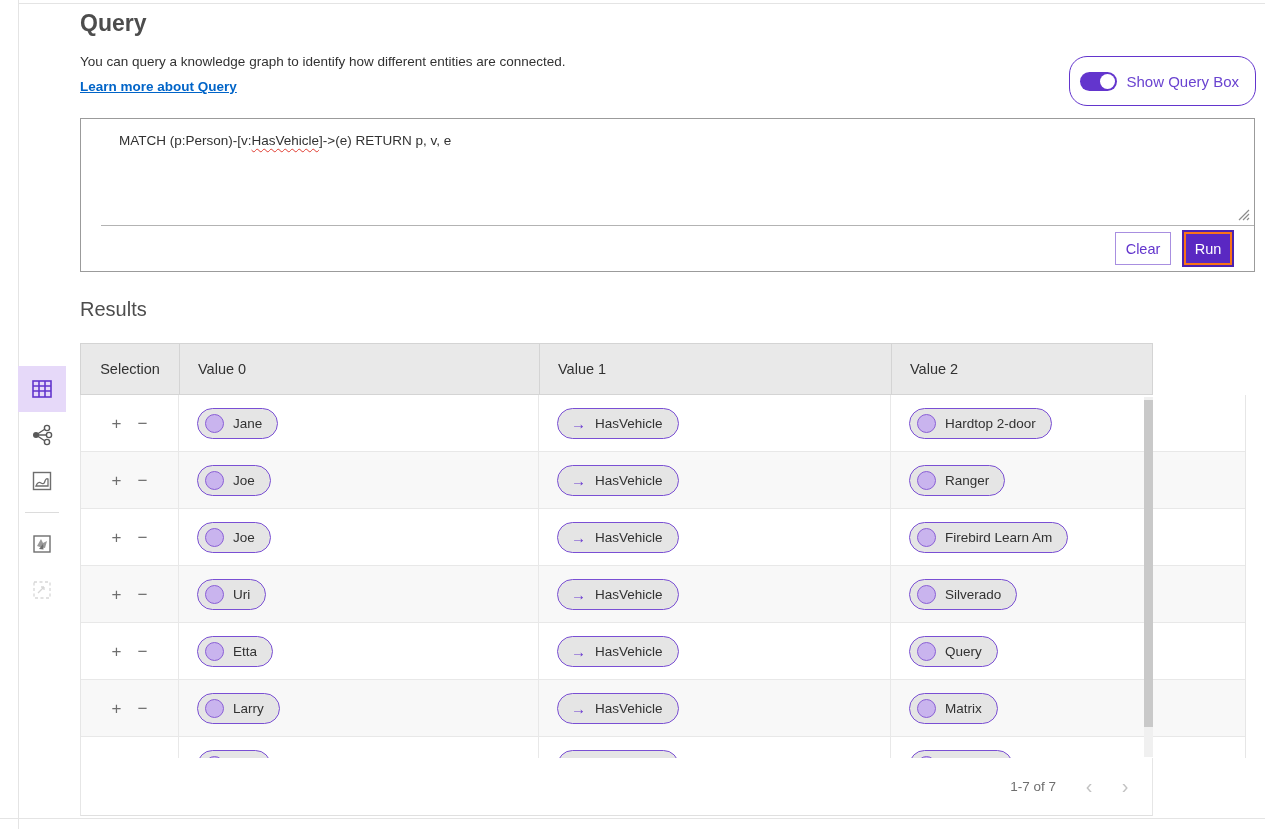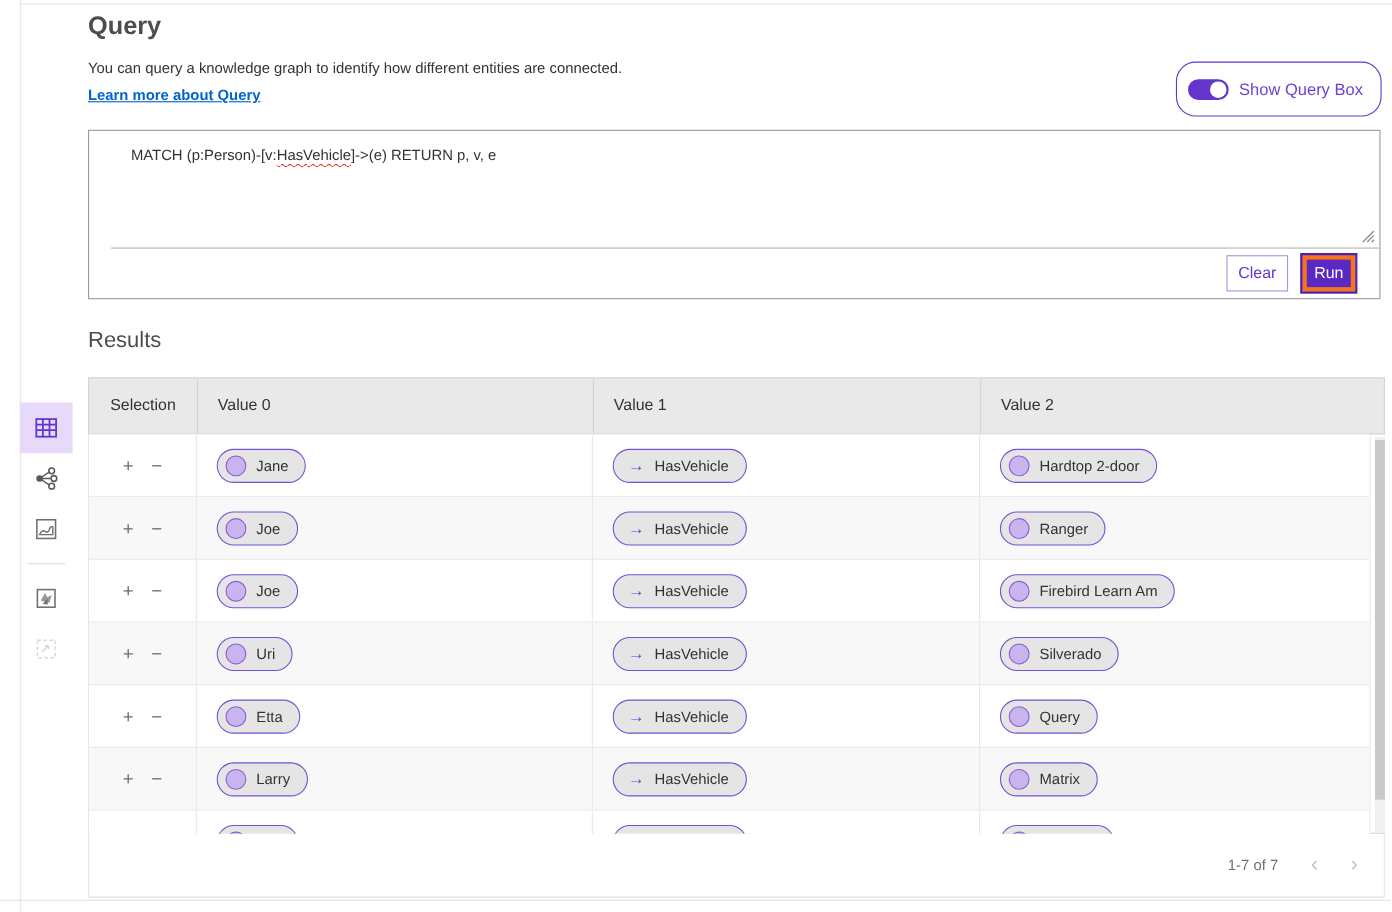--- a/index.html
+++ b/index.html
@@ -23,35 +23,35 @@
   
   .query-box { position:absolute; left:80px; top:118px; width:1175px; height:154px;
     border:1px solid #9b9b9b; background:#fff;padding-left:20px; }
   .query-text-area { position:relative; height:106px; padding:14px 18px; font-size:13.5px; color:#323232; }
   .squiggle { text-decoration:underline wavy #e03c31; text-decoration-thickness:1px; text-underline-offset:3px; }
   .resize-handle { position:absolute; right:3px; bottom:3px; }
   .query-actions { height:46px; border-top:1px solid #b3b3b3; display:flex; align-items:center;
     justify-content:flex-end; gap:13px; padding-right:22px; }
   .btn { font-family:"Liberation Sans", sans-serif; font-size:14.5px; cursor:pointer; }
   .btn-clear { width:56px; height:33px; background:#fff; color:#6335cd; border:1px solid #a88fe0; }
-  .btn-run { width:48px; height:33px; background:#5a28c2; color:#fff; border:4px solid #f97316;
+  .btn-run { width:48px; height:33px; background:#5a28c2; color:#fff; border:2px solid #f97316;
     outline:2px solid #4d21b0; }
 
   
   .results-title { position:absolute; left:80px; top:298px; font-size:20px; font-weight:400; color:#4d4d4d; }
 
   
   .side-rail { position:absolute; left:18px; top:366px; width:48px; }
   .rail-btn { width:48px; height:46px; display:flex; align-items:center; justify-content:center; cursor:pointer; }
   .rail-btn.selected { background:#e6d9f9; }
   .rail-btn.disabled { opacity:.35; cursor:default; }
   .rail-divider { height:1px; background:#dcdcdc; margin:8px 7px; }
 
   
-  .table-card { position:absolute; left:80px; top:343px; width:1179px; }
+  .table-card { position:absolute; left:80px; top:343px; width:1073px; }
   .thead { display:grid; grid-template-columns:98px 360px 352px 1fr; height:52px; align-items:center;
     background:#e9e9e9; border:1px solid #d4d4d4; font-size:14.5px; color:#323232; }
   .th { padding-left:18px; border-left:1px solid #d4d4d4; height:100%; display:flex; align-items:center; }
   .th:first-child { border-left:none; justify-content:center; padding-left:0; }
   .rows-viewport { height:363px; overflow:hidden; border-left:1px solid #e6e6e6; border-right:1px solid #e6e6e6;
     width:1166px; position:relative; background:#fff; }
   .row { display:grid; grid-template-columns:97px 360px 352px 1fr; height:57px; align-items:center;
     border-bottom:1px solid #e8e8e8; background:#fff; }
   .row.alt { background:#f8f8f8; }
   .cell { height:100%; display:flex; align-items:center; border-left:1px solid #e8e8e8; }

